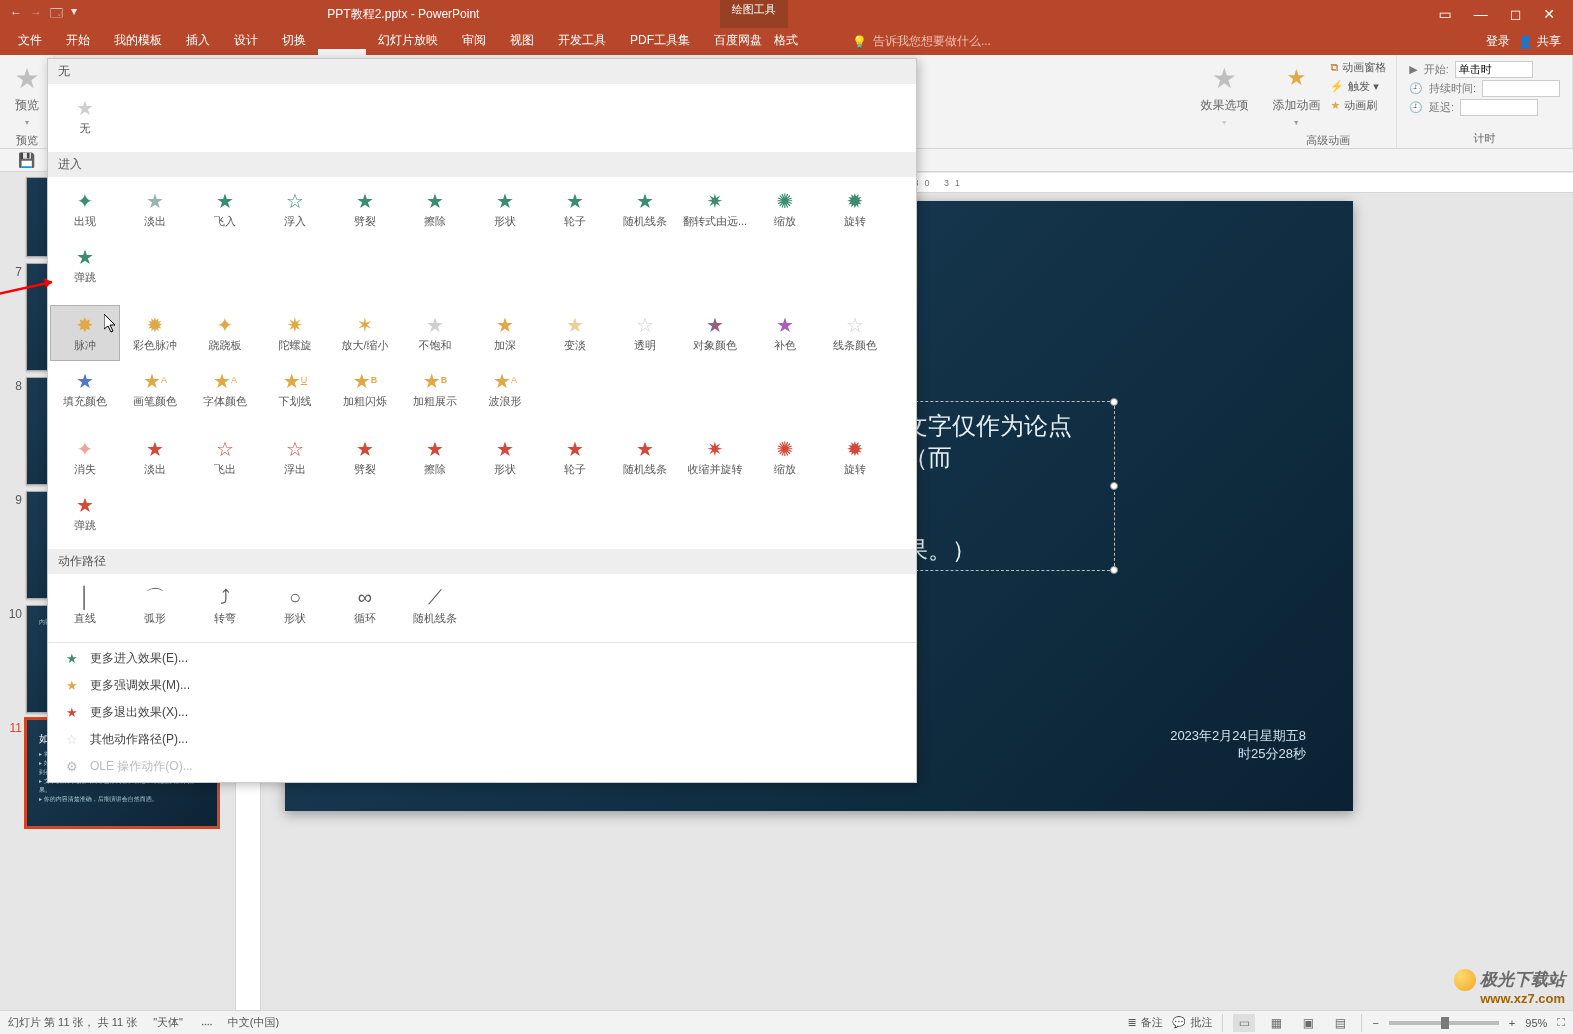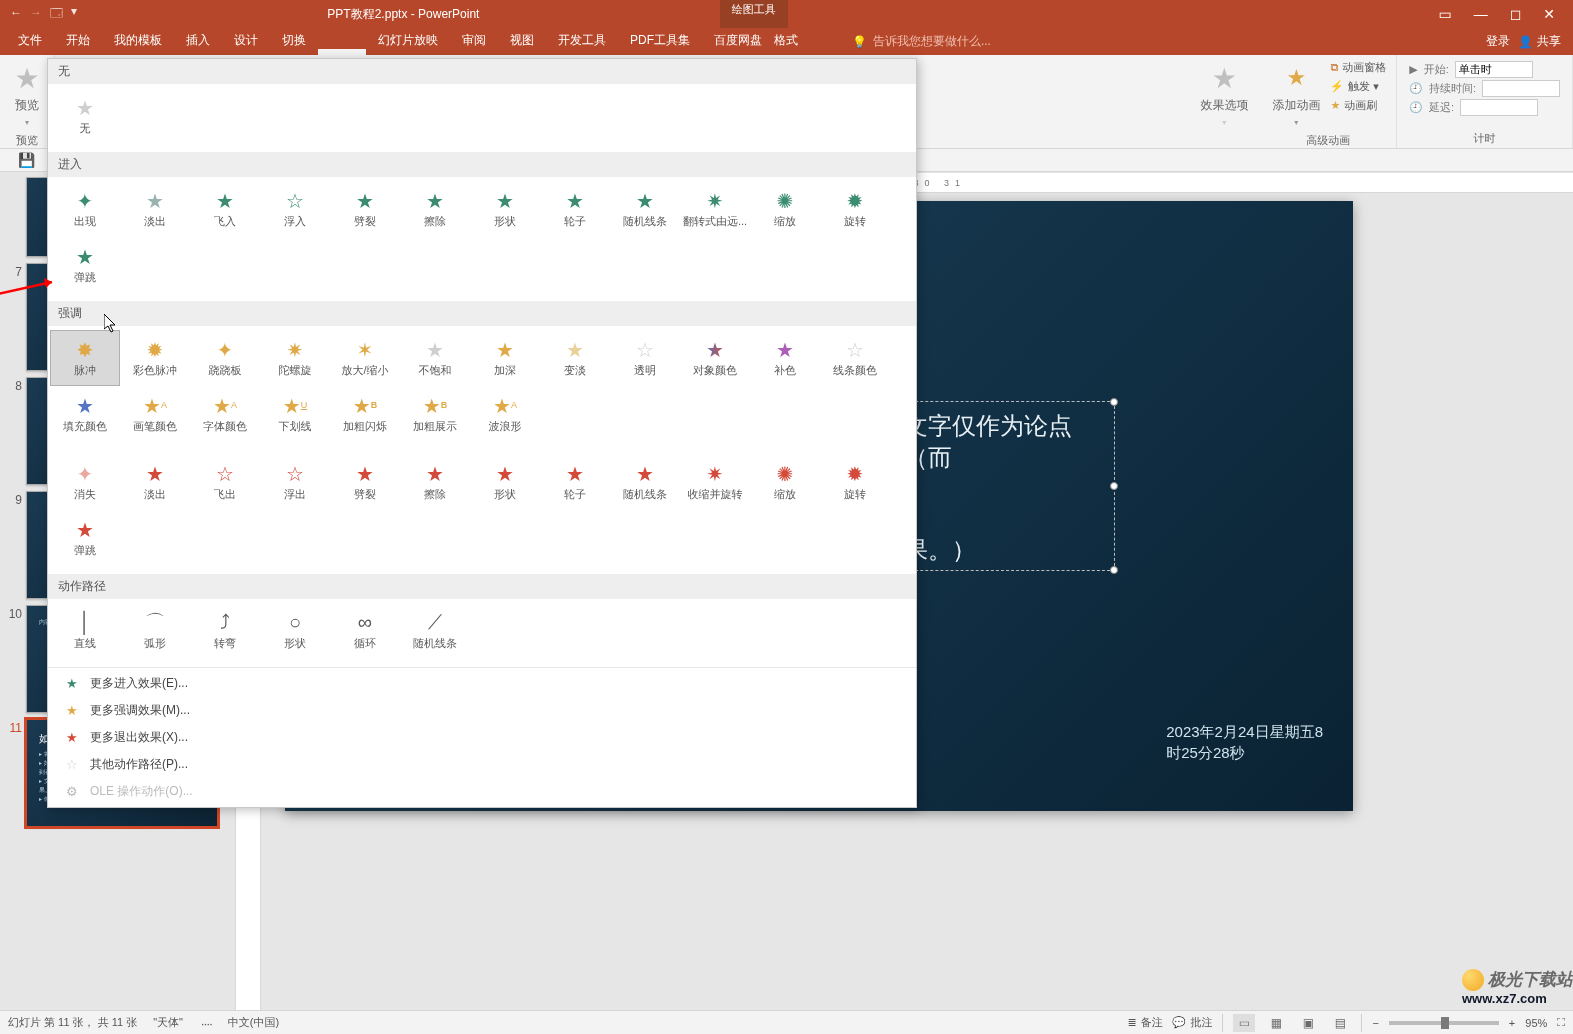--- a/index.html
+++ b/index.html
@@ -55,21 +55,21 @@
 
 .rulerV { width:26px; background:#fff; border-left:1px solid #d6d6d6; border-right:1px solid #d6d6d6; position:relative; font-size:8px; color:#777; }
 .rulerV .tick { position:absolute; left:6px; font-size:9px; }
 
 .canvas-area { flex:1; display:flex; flex-direction:column; background:#e6e6e6; }
 .rulerH { height:20px; background:#fff; border-bottom:1px solid #d6d6d6; font-size:9px; color:#777; display:flex; align-items:center; padding-left:4px; overflow:hidden; white-space:nowrap; letter-spacing:6px; }
 .slide-pad { flex:1; position:relative; overflow:auto; }
 .slide { position:absolute; left:24px; top:8px; width:1068px; height:610px; background: linear-gradient(135deg,#1b415b,#0a2233); box-shadow:0 3px 12px rgba(0,0,0,0.35); }
 .slide .tbox { position:absolute; border:1px dashed #bcbcbc; color:#e8f0f5; font-size:24px; padding:8px; }
 .tbox .handle { position:absolute; width:8px; height:8px; background:#fff; border:1px solid #888; border-radius:50%; }
-.slide .datetime { position:absolute; right:30px; bottom:48px; color:#cfe3ed; font-size:15px; line-height:1.4; }
+.slide .datetime { position:absolute; right:47px; bottom:48px; color:#cfe3ed; font-size:13px; text-align:right; line-height:1.4; }
 
 .notes { height:40px; background:#fff; border-top:1px solid #d6d6d6; padding:8px 14px; font-size:14px; color:#9f9f9f; }
 
 
 .gallery { position:absolute; top:58px; left:47px; width:870px; background:#fff; border:1px solid #c9c9c9; box-shadow:2px 2px 10px rgba(0,0,0,0.25); z-index:500; }
 .gallery .sect-head { background:#eeeeee; font-size:12px; color:#555; padding:4px 10px; }
 .gallery .grid { display:flex; flex-wrap:wrap; padding:4px 2px 8px; }
 .gallery .item { width:70px; height:56px; display:flex; flex-direction:column; align-items:center; justify-content:center; gap:2px; font-size:11px; color:#595959; cursor:pointer; border:1px solid transparent; }
 .gallery .item.hov { background:#d9d9d9; border:1px solid #b0b0b0; }
 .gallery .item .ic { width:22px; height:22px; display:flex; align-items:center; justify-content:center; font-size:20px; }
@@ -87,24 +87,24 @@
 
 .statusbar { position:absolute; left:0; right:0; bottom:0; height:24px; background:#f3f3f3; border-top:1px solid #d6d6d6; display:flex; align-items:center; font-size:11px; color:#555; padding:0 8px; }
 .statusbar .left { flex:1; display:flex; gap:16px; align-items:center; }
 .statusbar .right { display:flex; gap:10px; align-items:center; }
 .statusbar .viewbtn { width:22px; height:18px; border:1px solid transparent; display:flex; align-items:center; justify-content:center; font-size:12px; color:#6b6b6b; }
 .statusbar .viewbtn.active { background:#dedede; }
 .zoom-slider { width:110px; height:4px; background:#bcbcbc; position:relative; }
 .zoom-slider .hd { position:absolute; top:-4px; left:52px; width:8px; height:12px; background:#7a7a7a; }
 
 
-.watermark { position:absolute; right:0; bottom:28px; z-index:800; text-align:left; }
+.watermark { position:absolute; right:8px; bottom:28px; z-index:800; text-align:right; }
 .watermark .t1 { font-size:17px; font-weight:bold; color:#6a6a6a; font-style:italic; display:flex; align-items:center; gap:4px; justify-content:flex-end;}
 .watermark .sw { display:inline-block; width:22px; height:22px; border-radius:50%; background:radial-gradient(circle at 30% 30%, #ffd970, #f2a922); }
-.watermark .t2 { font-size:13px; font-weight:bold; color:#0f172a; }
+.watermark .t2 { font-size:13px; font-weight:bold; color:#a16207; }
 
 .sep { width:1px; height:18px; background:#d0d0d0; }
 
 
 .st { font-size:22px; line-height:1; }
 .green { color:#3c8c72; }
 .gold { color:#e0a948; }
 .red { color:#d44a3a; }
 .grey { color:#cfcfcf; }
 .greyblue { color:#98b3b0; }
@@ -364,21 +364,20 @@
     <div class="item">
         <span class="ic st green">✹</span>
         <span>旋转</span>
       </div>
     <div class="item">
         <span class="ic st green">★</span>
         <span>弹跳</span>
       </div>
   </div>
 
-  <div class="sect-head">强调</div>
   <div class="grid">
     <div class="item hov">
         <span class="ic st gold">✸</span>
         <span>脉冲</span>
       </div>
     <div class="item">
         <span class="ic st gold">✹</span>
         <span>彩色脉冲</span>
       </div>
     <div class="item">

